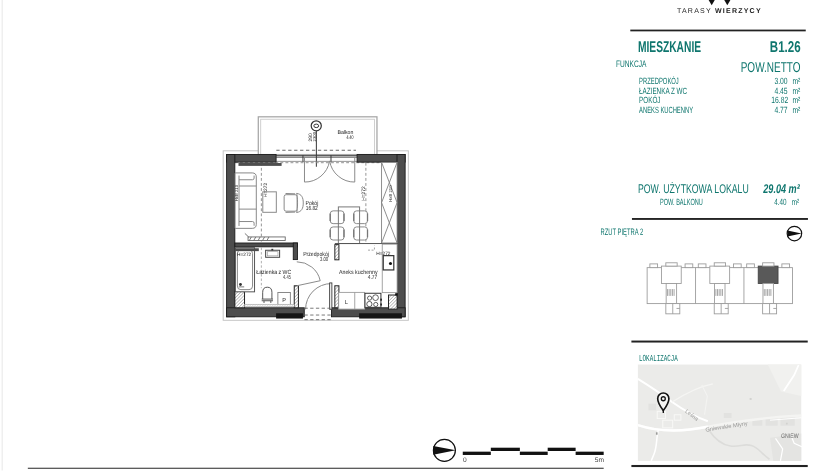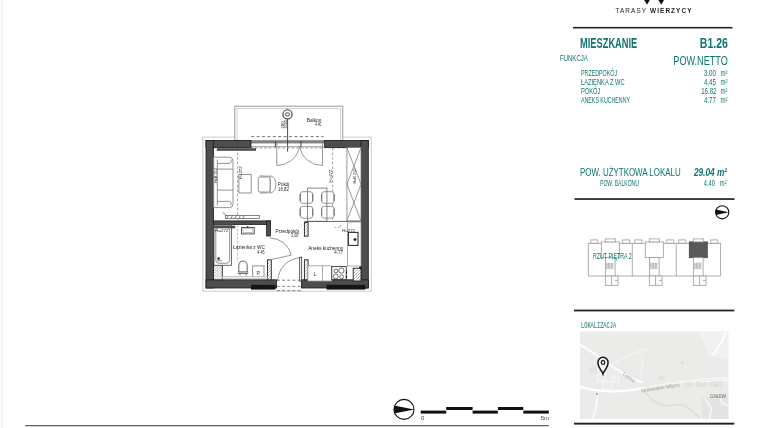--- a/index.html
+++ b/index.html
@@ -447,17 +447,17 @@
 <div class="t" style="right:43.6px;top:95.6px;font-size:8.2px;"><span class="sxr" style="transform:scaleX(.75);">4.77</span></div>
 <div class="t" style="right:32.9px;top:95.6px;font-size:8.2px;"><span class="sxr" style="transform:scaleX(.74);">m²</span></div>
 
 <div class="t" style="left:580px;top:166.3px;font-size:11.5px;font-weight:normal;"><span class="sx" style="transform:scaleX(.69);">POW. UŻYTKOWA LOKALU</span></div>
 <div class="t" style="right:32.5px;top:166.3px;font-size:11.5px;font-weight:bold;font-style:italic;"><span class="sxr" style="transform:scaleX(.72);">29.04 m²</span></div>
 
 <div class="t" style="left:580.5px;top:179px;font-size:8.2px;margin-left:19px;"><span class="sx" style="transform:scaleX(.62);">POW. BALKONU</span></div>
 <div class="t" style="right:45.5px;top:179px;font-size:8.2px;"><span class="sxr" style="transform:scaleX(.7);">4.40</span></div>
 <div class="t" style="right:33px;top:179px;font-size:8.2px;"><span class="sxr" style="transform:scaleX(.7);">m²</span></div>
 
-<div class="t" style="left:593px;top:205.9px;font-size:8.6px;margin-top:45px;"><span class="sx" style="transform:scaleX(.615);">RZUT PIĘTRA 2</span></div>
+<div class="t" style="left:546px;top:205.9px;font-size:8.6px;"><span class="sx" style="transform:scaleX(.615);">RZUT PIĘTRA 2</span></div>
 
 <div class="t" style="left:580.5px;top:321.3px;font-size:8.4px;font-family:Liberation Mono, monospace;"><span class="sx" style="transform:scaleX(.635);">LOKALIZACJA</span></div>
 
 </div>
 
 </body></html>

